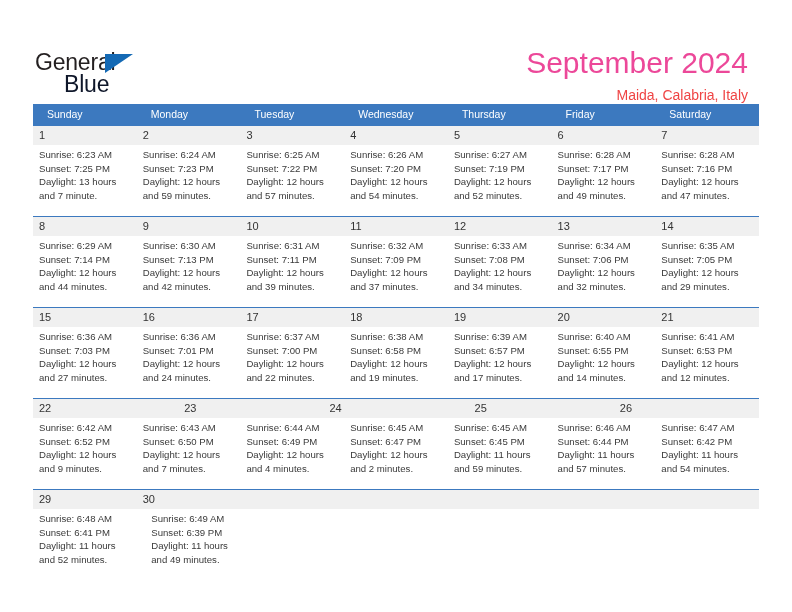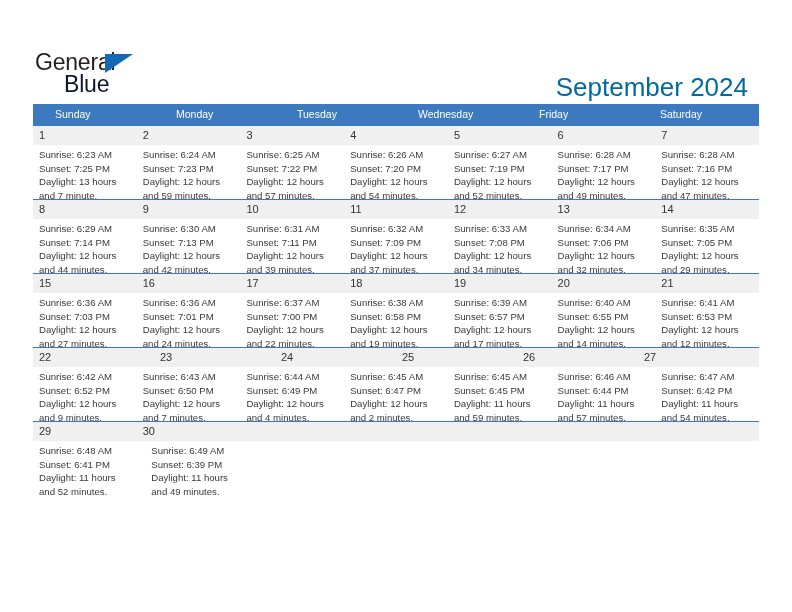--- a/index.html
+++ b/index.html
@@ -64,26 +64,25 @@
     line-height: 26px;
   }
 
   .title-block {
     position: absolute;
     right: 36px;
     top: 30px;
     text-align: right;
   }
   .cal-title {
-    font-size: 26px;
+    font-size: 30px;
     font-weight: normal;
-    color: #0369a1;
+    color: #ec4899;
     line-height: 34px;
     white-space: nowrap;
-    margin-top: 24px;
   }
   .cal-subtitle {
     font-size: 14px;
     color: #ef4444;
     line-height: 22px;
     margin-top: 4px;
     white-space: nowrap;
   }
 
   
@@ -97,21 +96,21 @@
     display: flex;
     background: #3c79bf;
     height: 21px;
   }
   .weekday {
     flex: 1 1 0;
     box-sizing: border-box;
     color: #ffffff;
     font-size: 10.5px;
     line-height: 21px;
-    padding-left: 22px;
+    padding-left: 14px;
     white-space: nowrap;
     overflow: hidden;
   }
 
   .week-row {
     border-top: 1.2px solid #3c79bf;
     display: block;
   }
   .week-row:first-of-type {
     border-top: none;
@@ -127,21 +126,21 @@
     font-size: 11px;
     line-height: 19px;
     color: #333333;
     padding-left: 6px;
     white-space: nowrap;
     overflow: hidden;
   }
   .detail-band {
     display: flex;
     background: #ffffff;
-    height: 54px;
+    height: 71px;
   }
   .week-row.last .detail-band {
     height: 75px;
   }
   .detail {
     flex: 1 1 0;
     box-sizing: border-box;
     padding: 3px 6px 0 6px;
     overflow: hidden;
   }
@@ -176,20 +175,21 @@
 
   </div>
 
   <div class="calendar">
 
     <div class="weekday-row">
       <div class="weekday">Sunday</div>
       <div class="weekday">Monday</div>
       <div class="weekday">Tuesday</div>
       <div class="weekday">Wednesday</div>
+      <div class="weekday">Thursday</div>
       <div class="weekday">Friday</div>
       <div class="weekday">Saturday</div>
     </div>
 
     <div class="week-row">
       <div class="daynum-band">
         <div class="daynum">1</div>
         <div class="daynum">2</div>
         <div class="daynum">3</div>
         <div class="daynum">4</div>
@@ -355,21 +355,20 @@
       </div>
     </div>
 
     <div class="week-row">
       <div class="daynum-band">
         <div class="daynum">22</div>
         <div class="daynum">23</div>
         <div class="daynum">24</div>
         <div class="daynum">25</div>
         <div class="daynum">26</div>
-        <div class="daynum">27</div>
       </div>
       <div class="detail-band">
         <div class="detail">
           <p>Sunrise: 6:42 AM</p>
           <p>Sunset: 6:52 PM</p>
           <p>Daylight: 12 hours</p>
           <p>and 9 minutes.</p>
         </div>
         <div class="detail">
           <p>Sunrise: 6:43 AM</p>

